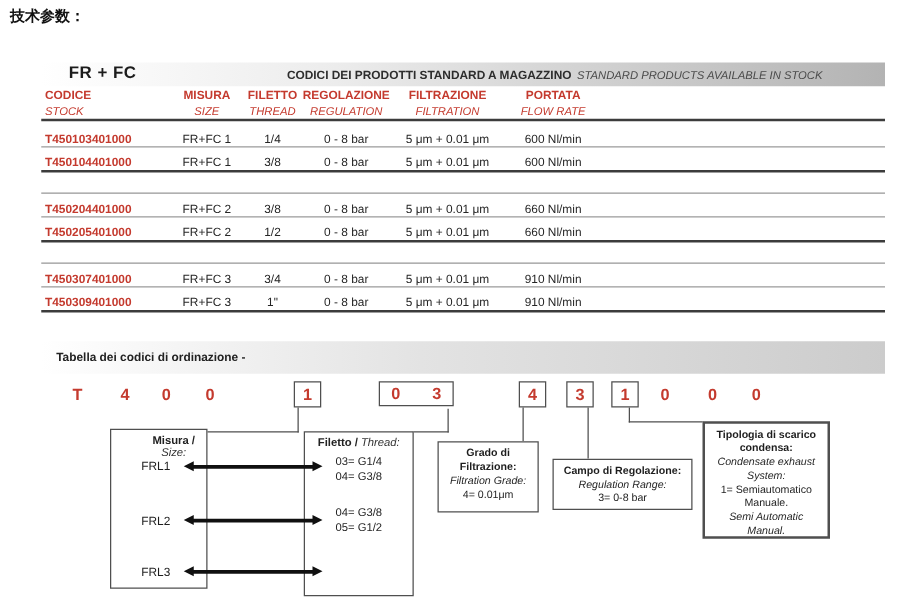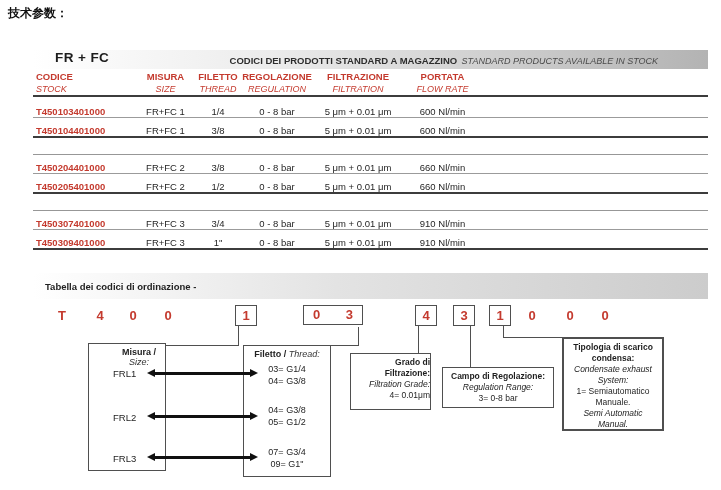--- a/index.html
+++ b/index.html
@@ -229,43 +229,39 @@
     <span class="b-bold">Filetto / </span><span class="b-ital">Thread:</span>
   </span>
   <div class="thr-group" style="top:17px;">
     <span style="display:block;">03= G1/4</span>
     <span style="display:block;">04= G3/8</span>
   </div>
   <div class="thr-group" style="top:58px;">
     <span style="display:block;">04= G3/8</span>
     <span style="display:block;">05= G1/2</span>
   </div>
-  <div class="thr-group" style="top:100px;">
-    <span style="display:block;">07= G3/4</span>
-    <span style="display:block;">09= G1"</span>
-  </div>
 </div>
 
 <div class="darrow" style="top:369px;">
   <span class="hl"></span>
   <span class="shaft"></span>
   <span class="hr"></span>
 </div>
 <div class="darrow" style="top:412px;">
   <span class="hl"></span>
   <span class="shaft"></span>
   <span class="hr"></span>
 </div>
 <div class="darrow" style="top:453px;">
   <span class="hl"></span>
   <span class="shaft"></span>
   <span class="hr"></span>
 </div>
 
-<div class="obox small-lines" style="left:350px;top:353px;width:81px;height:57px;text-align:right;">
+<div class="obox small-lines" style="left:350px;top:353px;width:81px;height:57px;">
   <span class="b">Grado di</span>
   <span class="b">Filtrazione:</span>
   <span class="i">Filtration Grade:</span>
   <span class="gap4"></span>
   <span class="n">4= 0.01μm</span>
 </div>
 
 <div class="obox small-lines" style="left:442px;top:367px;width:112px;height:41px;">
   <span class="b">Campo di Regolazione:</span>
   <span class="i">Regulation Range:</span>

